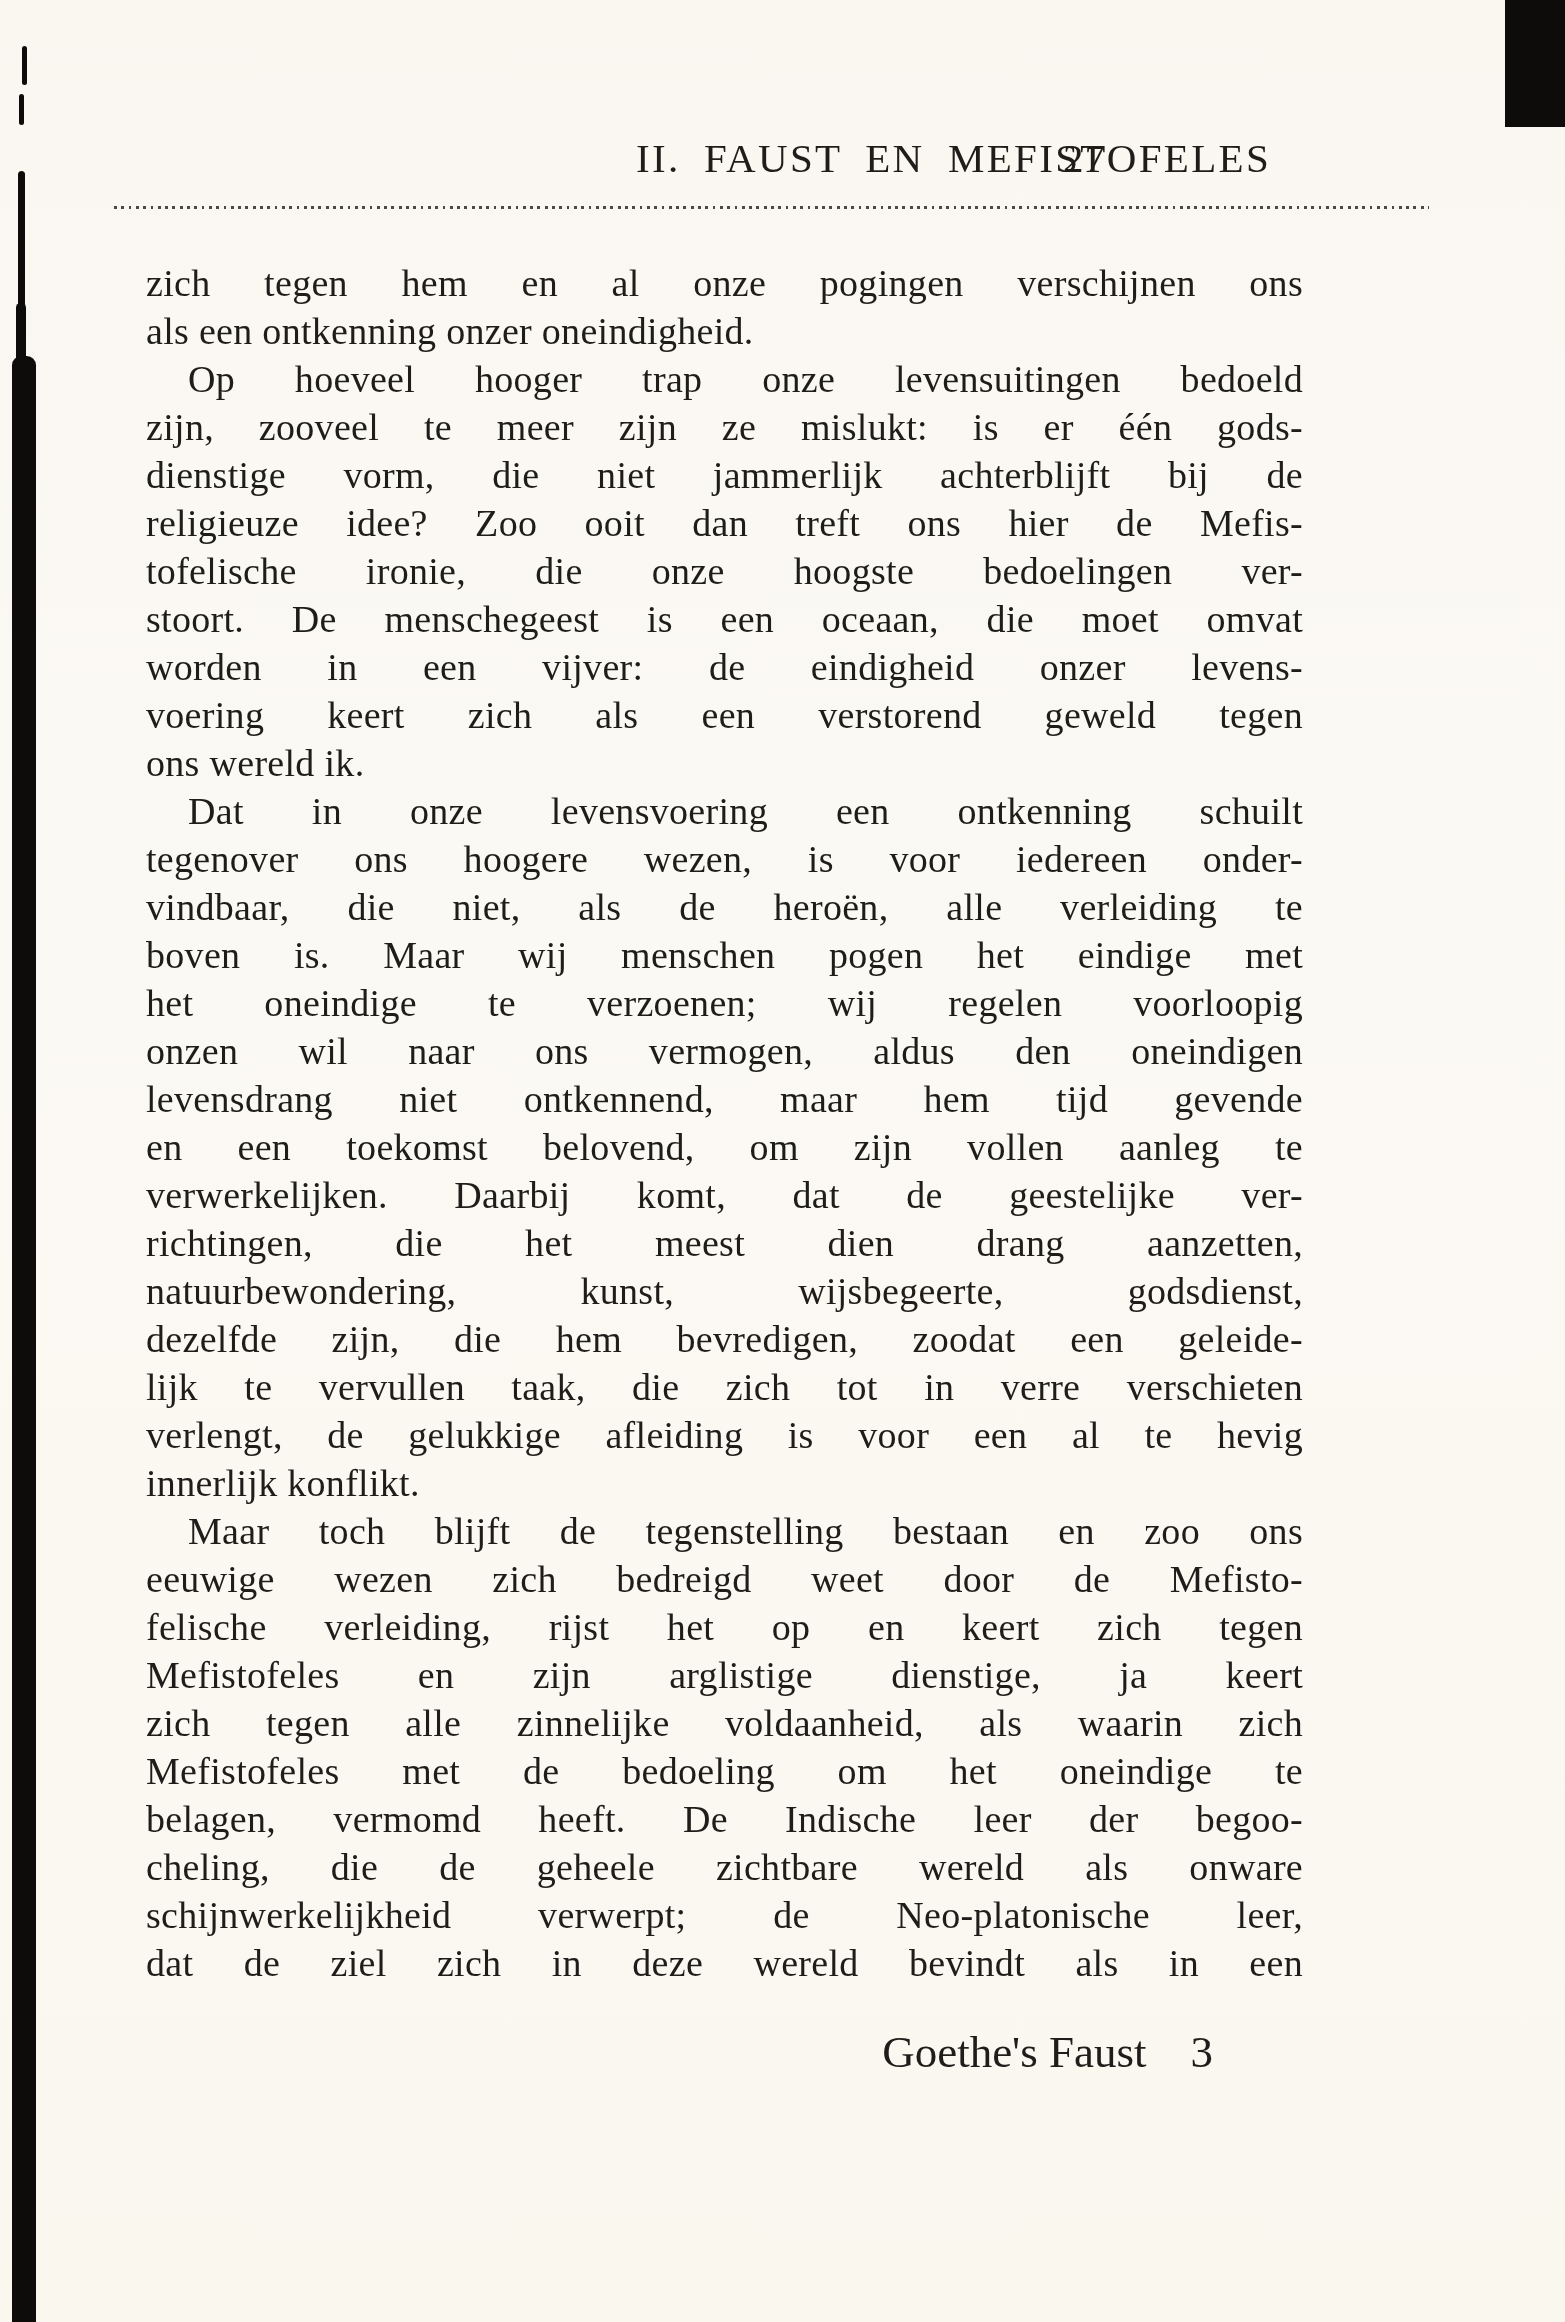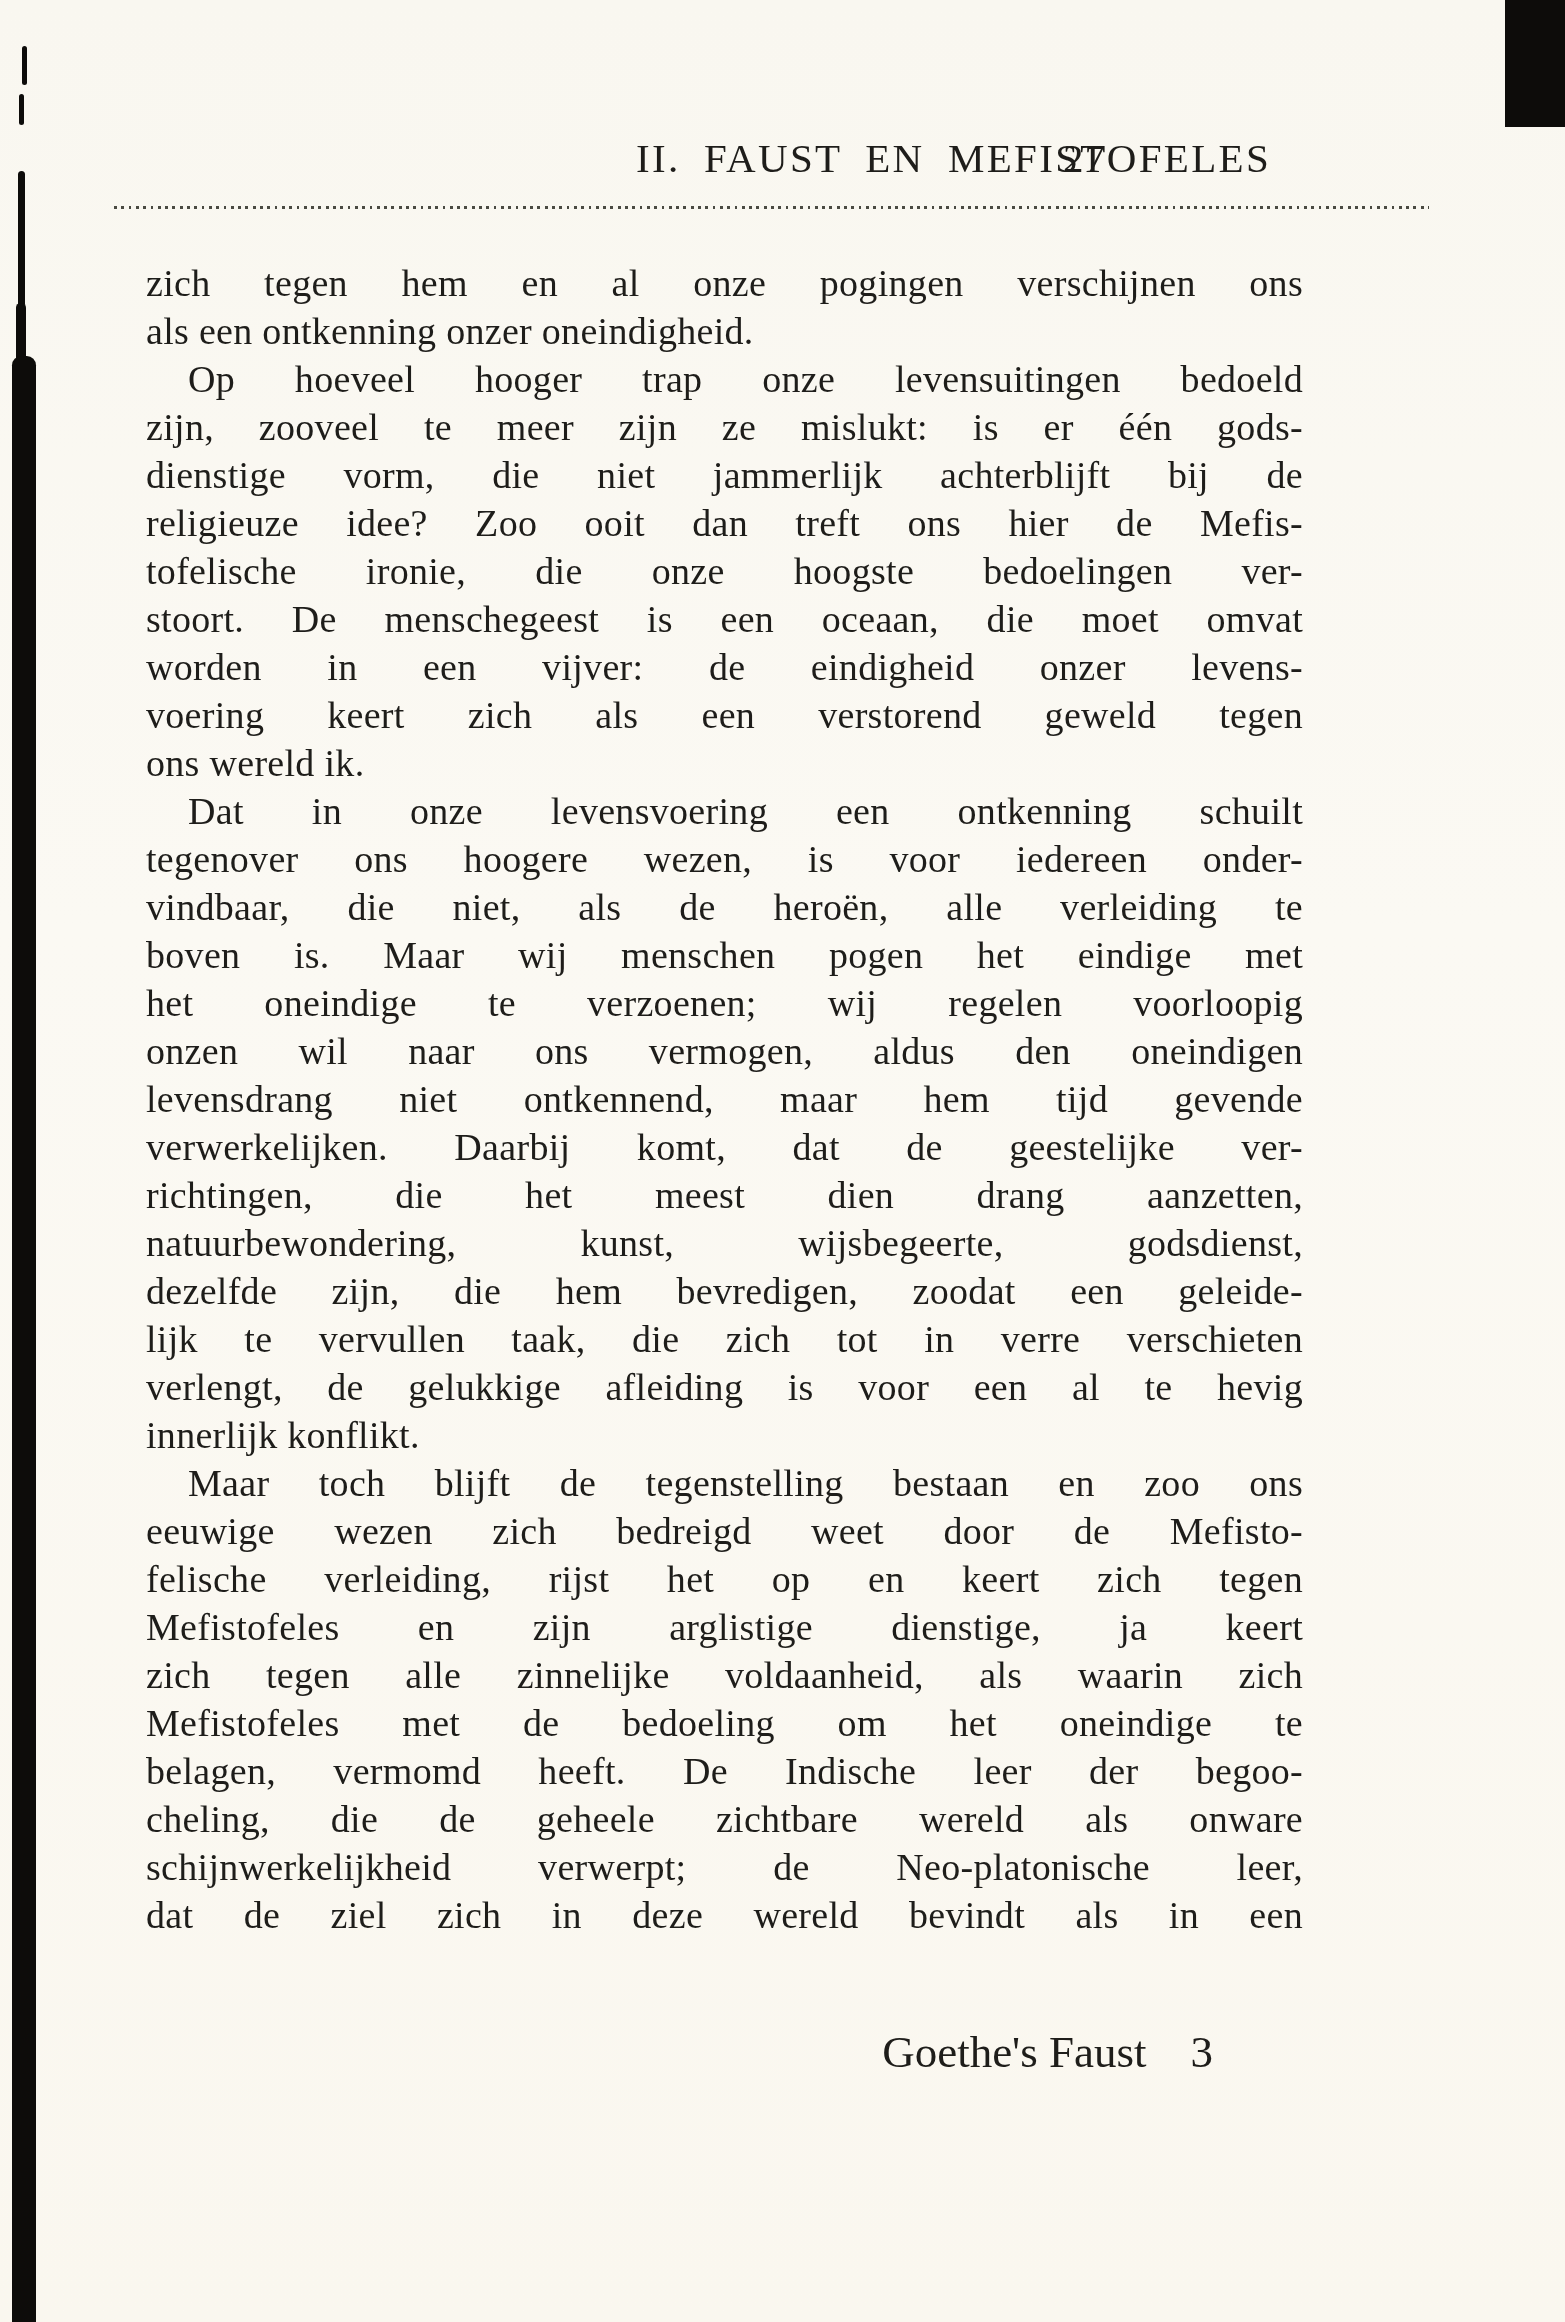--- a/index.html
+++ b/index.html
@@ -122,20 +122,21 @@
       <div class="line">worden in een vijver: de eindigheid onzer levens-</div>
       <div class="line">voering keert zich als een verstorend geweld tegen</div>
       <div class="line last">ons wereld ik.</div>
       <div class="line indent">Dat in onze levensvoering een ontkenning schuilt</div>
       <div class="line">tegenover ons hoogere wezen, is voor iedereen onder-</div>
       <div class="line">vindbaar, die niet, als de heroën, alle verleiding te</div>
       <div class="line">boven is. Maar wij menschen pogen het eindige met</div>
       <div class="line">het oneindige te verzoenen; wij regelen voorloopig</div>
       <div class="line">onzen wil naar ons vermogen, aldus den oneindigen</div>
       <div class="line">levensdrang niet ontkennend, maar hem tijd gevende</div>
+      <div class="line">en een toekomst belovend, om zijn vollen aanleg te</div>
       <div class="line">verwerkelijken. Daarbij komt, dat de geestelijke ver-</div>
       <div class="line">richtingen, die het meest dien drang aanzetten,</div>
       <div class="line">natuurbewondering, kunst, wijsbegeerte, godsdienst,</div>
       <div class="line">dezelfde zijn, die hem bevredigen, zoodat een geleide-</div>
       <div class="line">lijk te vervullen taak, die zich tot in verre verschieten</div>
       <div class="line">verlengt, de gelukkige afleiding is voor een al te hevig</div>
       <div class="line last">innerlijk konflikt.</div>
       <div class="line indent">Maar toch blijft de tegenstelling bestaan en zoo ons</div>
       <div class="line">eeuwige wezen zich bedreigd weet door de Mefisto-</div>
       <div class="line">felische verleiding, rijst het op en keert zich tegen</div>

